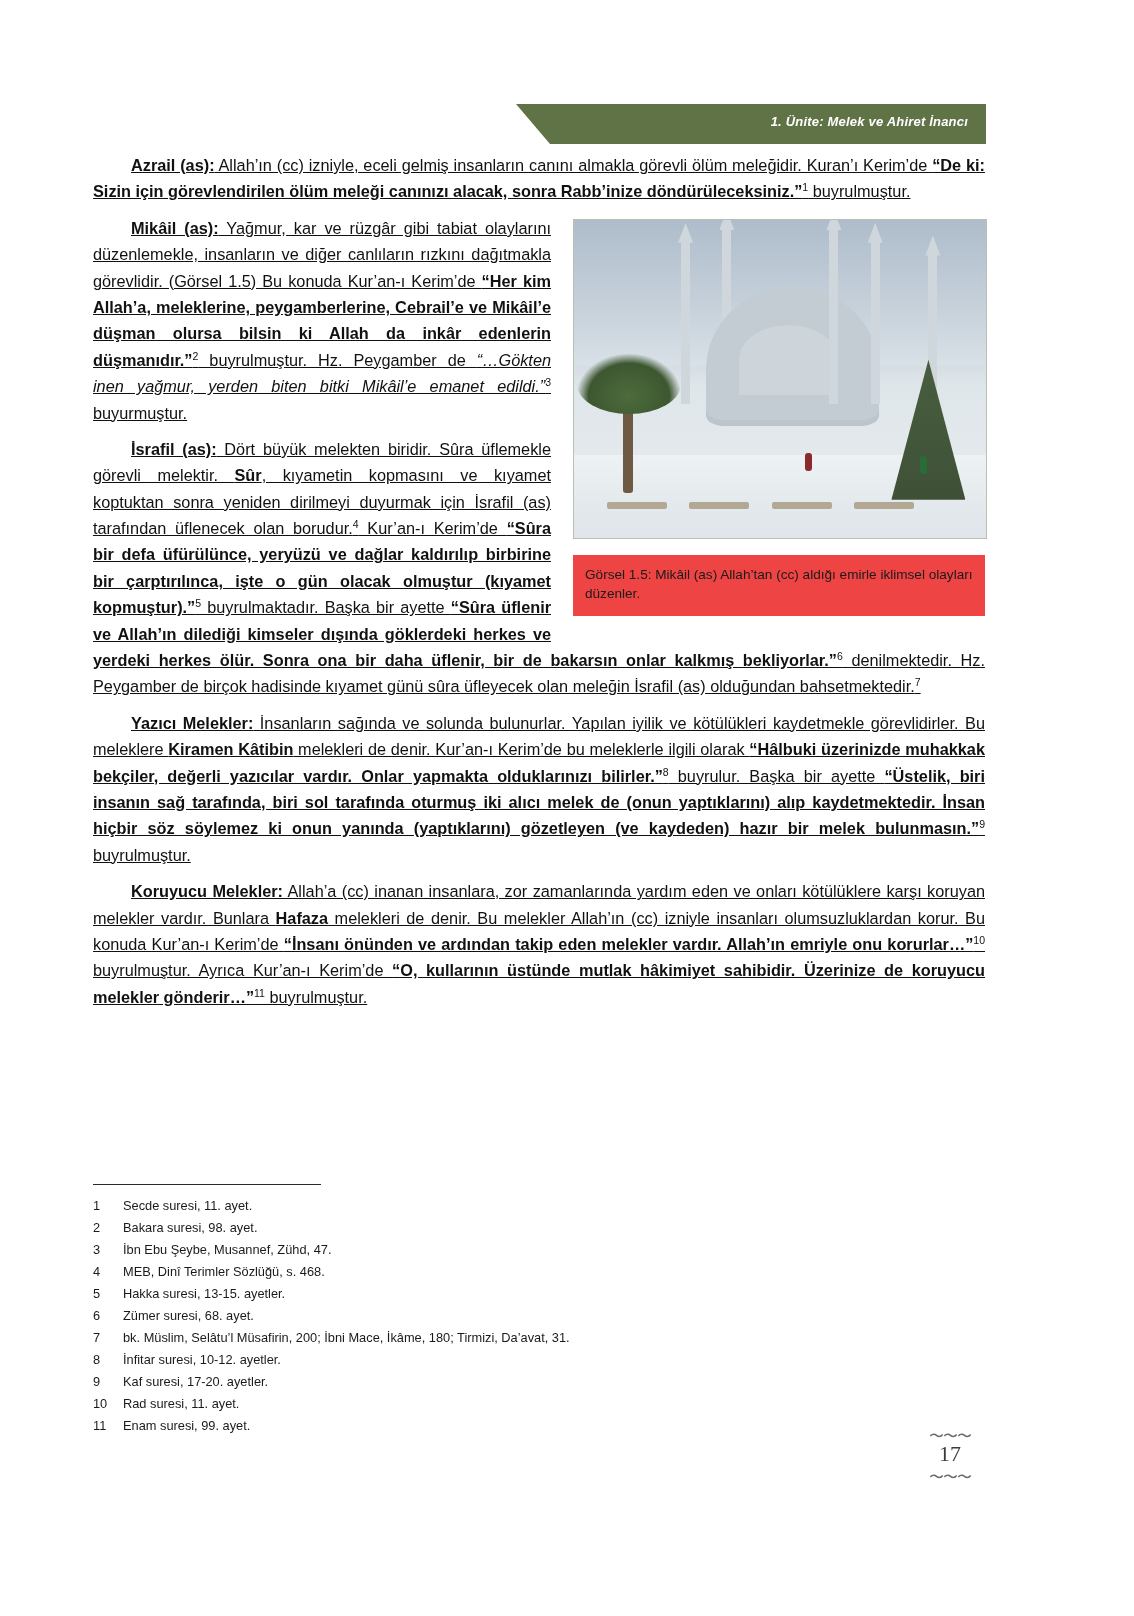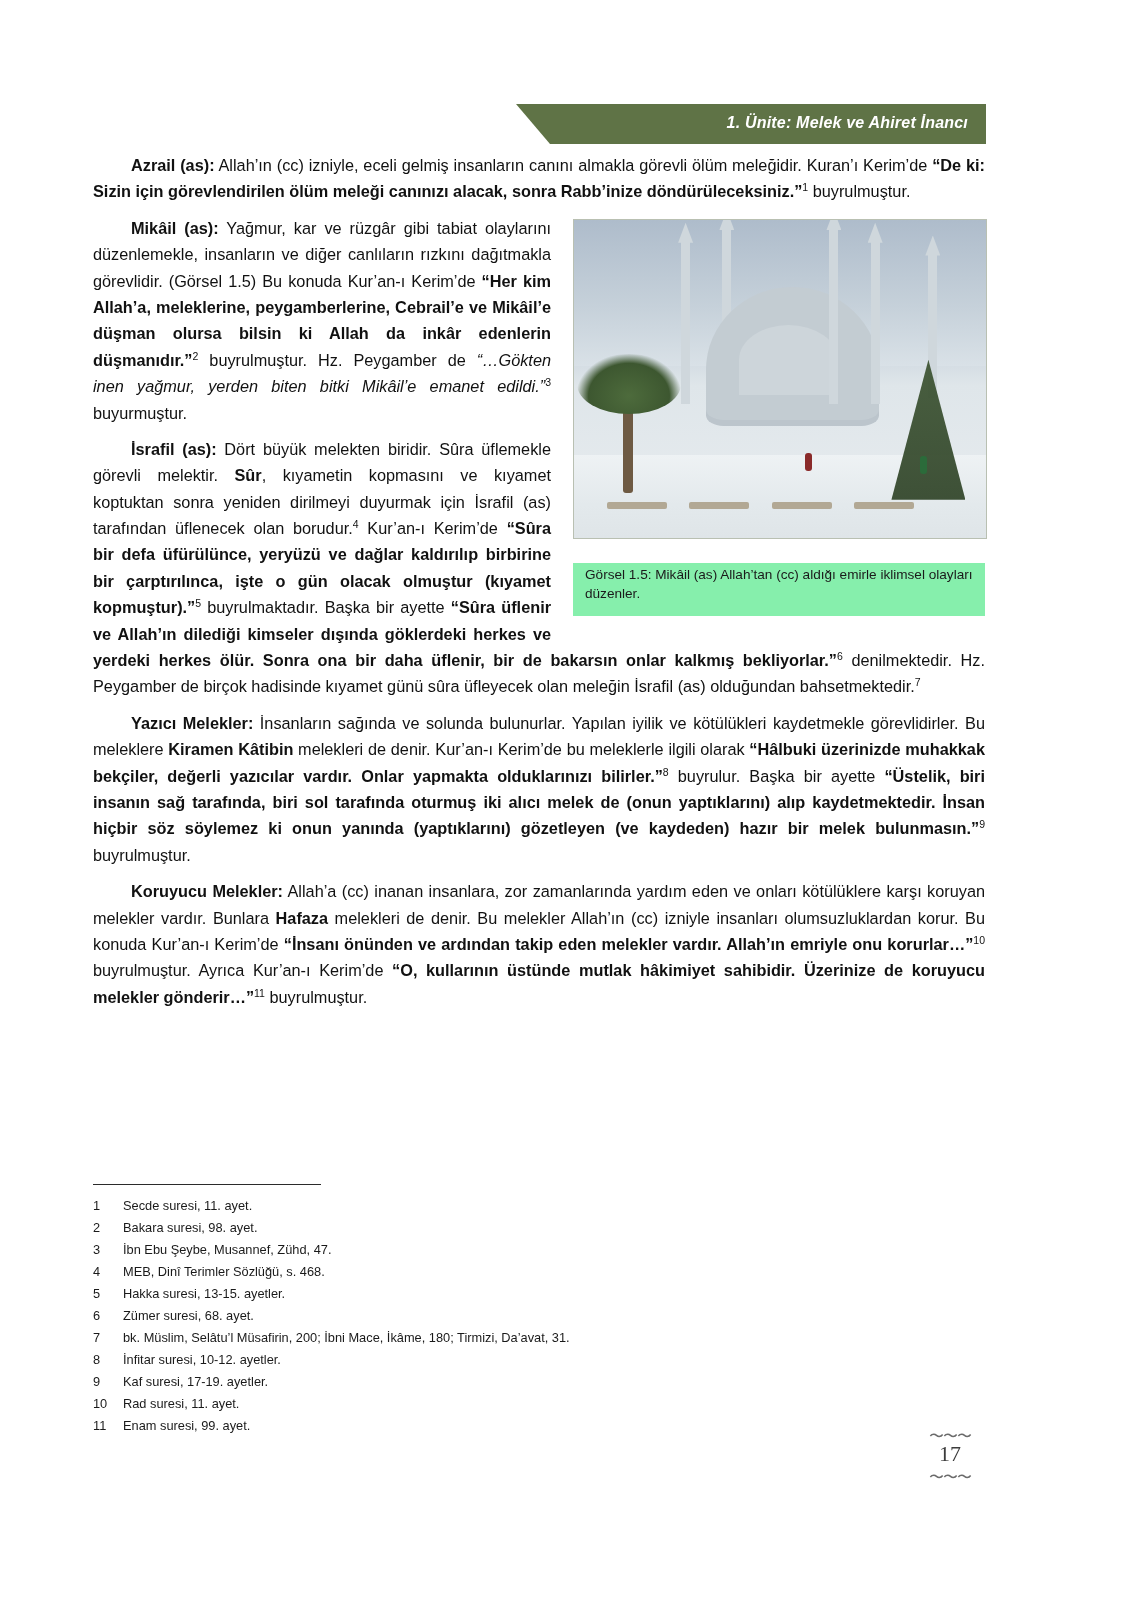--- a/index.html
+++ b/index.html
@@ -28,41 +28,42 @@
     position: absolute;
     inset: 0;
     background: #5f7346;
     clip-path: polygon(0 0, 100% 0, 100% 100%, 34px 100%);
   }
   .header-title {
     position: absolute;
     right: 18px;
     top: 10px;
     color: #ffffff;
-    font-size: 16px;
+    font-size: 13px;
     font-style: italic;
     font-weight: bold;
     letter-spacing: .2px;
     white-space: nowrap;
   }
 
   
   .content {
     position: absolute;
     left: 93px;
     top: 152px;
     width: 892px;
   }
 
   p.body {
     margin: 0 0 10px 0;
     font-size: 16.3px;
     line-height: 1.62;
     text-align: justify;
     text-justify: inter-word;
+    text-decoration: underline;
   }
   p.body.indent { text-indent: 38px; }
   .b { font-weight: bold; }
   .i { font-style: italic; }
   sup { font-size: 10.5px; vertical-align: super; line-height: 0; }
 
   
   .figure {
     float: right;
     width: 412px;
@@ -155,24 +156,24 @@
     background: #b2a894;
     border-radius: 2px;
   }
   .photo .person {
     position: absolute;
     width: 7px; height: 18px;
     border-radius: 3px;
   }
 
   .figure .caption {
-    margin-top: 24px;
-    background: #86efac;
+    margin-top: 16px;
+    background: #ef4444;
     border: 0;
-    padding: 2px 12px 12px 12px;
+    padding: 10px 12px 12px 12px;
     font-size: 13.6px;
     line-height: 1.45;
     color: #1a1a1a;
   }
 
   
   .footnotes {
     position: absolute;
     left: 93px;
     top: 1184px;
@@ -302,21 +303,21 @@
   <div class="fn-row">
     <span class="fn-num">7</span>
     <span class="fn-text">bk. Müslim, Selâtu’l Müsafirin, 200; İbni Mace, İkâme, 180; Tirmizi, Da’avat, 31.</span>
   </div>
   <div class="fn-row">
     <span class="fn-num">8</span>
     <span class="fn-text">İnfitar suresi, 10-12. ayetler.</span>
   </div>
   <div class="fn-row">
     <span class="fn-num">9</span>
-    <span class="fn-text">Kaf suresi, 17-19. ayetler.</span>
+    <span class="fn-text">Kaf suresi, 17-20. ayetler.</span>
   </div>
   <div class="fn-row">
     <span class="fn-num">10</span>
     <span class="fn-text">Rad suresi, 11. ayet.</span>
   </div>
   <div class="fn-row">
     <span class="fn-num">11</span>
     <span class="fn-text">Enam suresi, 99. ayet.</span>
   </div>
 </div>

